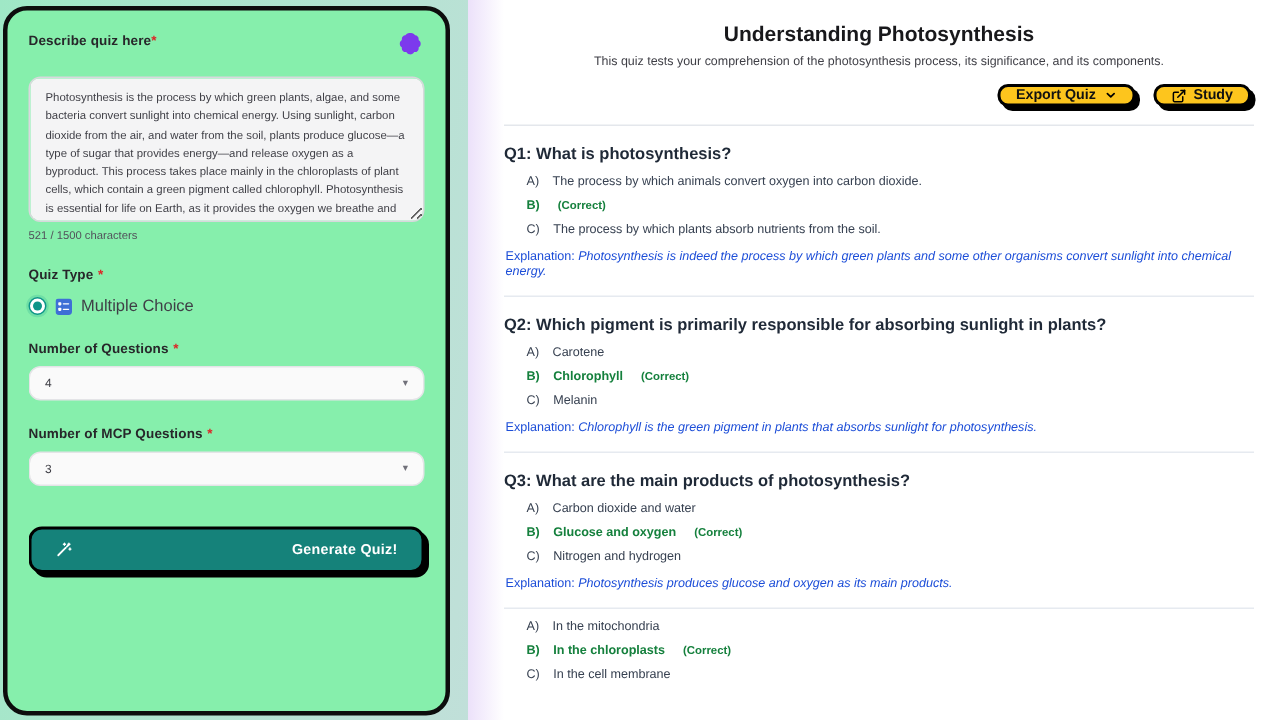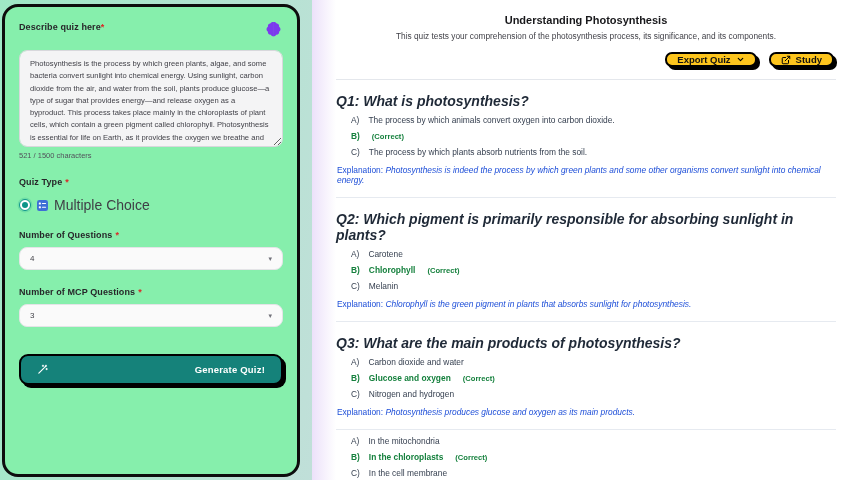--- a/index.html
+++ b/index.html
@@ -36,21 +36,21 @@
   .char-counter{ font-size:7.5px; color:#52525b; margin-top:4px; }
 
   .section-label{ margin-top:17px; }
   .radio-row{ margin-top:10px; display:flex; align-items:center; gap:6px; }
   .radio-outer{
     width:12px; height:12px; border-radius:50%; border:1.5px solid #0d9488;
     background:#fff; display:flex; align-items:center; justify-content:center;
     box-shadow:0 0 0 1.5px rgba(13,148,136,.18); cursor:pointer; flex:0 0 auto;
   }
   .radio-dot{ width:6px; height:6px; border-radius:50%; background:#0d9488; }
-  .radio-label{ font-size:14px; color:#3f3f46; }
+  .radio-label{ font-size:11px; color:#3f3f46; }
 
   .select-box{
     margin-top:7px; height:23px; background:#fafafa; border:1px solid #e4e4e7;
     border-radius:8px; display:flex; align-items:center; justify-content:space-between;
     padding:0 10px; font-size:8px; color:#3f3f46; cursor:pointer;
   }
   .select-caret{ font-size:7px; color:#71717a; line-height:1; }
 
   .generate-btn{
     margin-top:27px; width:100%; background:#15827a; color:#fff;
@@ -59,32 +59,32 @@
     box-shadow:3px 3px 0 #000; cursor:pointer; font-family:"Liberation Sans", sans-serif;
     letter-spacing:.2px;
   }
 
   
   .right-panel{
     position:absolute; left:312px; top:0; right:0; bottom:0; background:#fff;
     background-image:linear-gradient(90deg,#ece1fa 0px, rgba(255,255,255,0) 24px);
     padding:10px 18px 10px 24px; overflow:hidden;
   }
-  .quiz-title{ text-align:center; font-weight:700; font-size:11px; color:#18181b; margin-top:4px; }
+  .quiz-title{ text-align:center; font-weight:700; font-size:14px; color:#18181b; margin-top:4px; }
   .quiz-subtitle{ text-align:center; font-size:8.3px; color:#3f3f46; margin-top:5px; }
   .actions{ display:flex; justify-content:flex-end; gap:12px; margin-top:11px; padding-right:2px; }
   .btn-y{
     background:#fdc51d; border:2px solid #000; border-radius:7px;
     box-shadow:3px 3px 0 #000; font-weight:700; font-size:9.5px; color:#111;
     padding:0 10px; display:flex; align-items:center; gap:5px; cursor:pointer;
     font-family:"Liberation Sans", sans-serif;
   }
   .header-divider{ border-bottom:1px solid #e4e7ec; margin-top:12px; }
 
-  .q-title{ font-size:14px; font-weight:700; color:#1f2937; margin-top:13px;font-style:italic; }
+  .q-title{ font-size:11px; font-weight:700; color:#1f2937; margin-top:13px; }
   .q-opt{ display:flex; gap:9px; margin-top:6px; padding-left:15px; font-size:8.4px; color:#374151; align-items:baseline; }
   .q-opt .q-letter{ flex:0 0 auto; }
   .q-opt.correct{ color:#15803d; font-weight:700; }
   .q-correct-tag{ font-size:7.6px; margin-left:3px; color:#15803d; font-weight:700; }
   .q-expl{ margin-top:8px; font-size:8.4px; color:#1d4ed8; padding-left:1px; }
   .q-expl-label{ font-weight:400; }
   .q-expl-text{ font-style:italic; }
   .q-divider{ border-bottom:1px solid #e6eaf0; margin-top:12px; }
 </style>
 </head>

